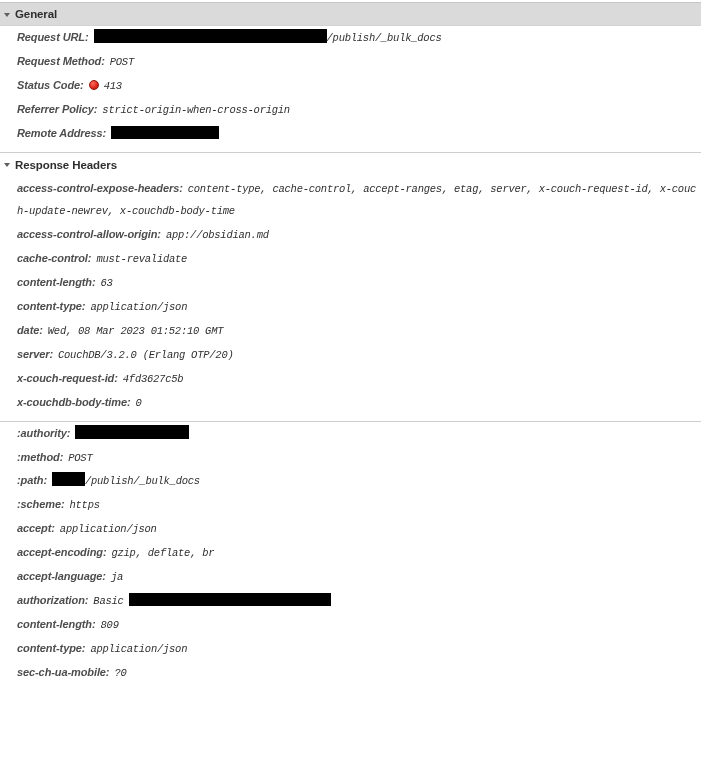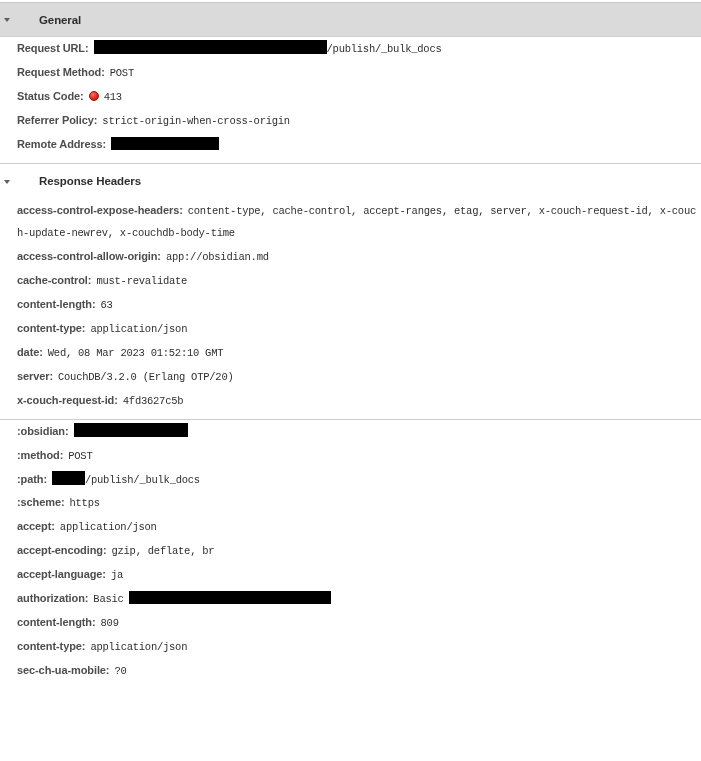--- a/index.html
+++ b/index.html
@@ -7,24 +7,23 @@
     width: 701px; height: 761px;
     background: #ffffff;
     font-family: "Liberation Sans", "DejaVu Sans", sans-serif;
     overflow: hidden;
   }
   .panel { width: 701px; height: 761px; background: #fff; }
 
   
   .title-row {
     display: flex; align-items: center;
-    height: 35px; line-height: 22px;
+    height: 24px; line-height: 22px;
     padding-left: 4px;
     cursor: default;
-    gap: 24px;
   }
   .title-bar {
     margin-top: 2px;
     background: var(--bar-bg, #dadada);
     border-top: 1px solid #c6c6c6;
     border-bottom: 1px solid #d2d2d2;
   }
   .stitle {
     font-size: 11.5px; font-weight: bold; color: #2e2e2e;
     letter-spacing: -0.1px;
@@ -39,20 +38,21 @@
   }
   .divider { border-top: 1px solid var(--divider, #cdcdcd); }
 
   
   .rows { padding: 2px 0 4px 0; }
   .row {
     padding: 0 2px 0 17px;
     line-height: 19.9px;
     word-break: break-all;
     font-size: 0; 
+    font-style: italic;
   }
   .hlabel {
     font-size: 11px; font-weight: bold; color: #4d4d4d;
     letter-spacing: -0.1px;
     margin-right: 5px;
   }
   .hval {
     font-family: "Liberation Mono", "DejaVu Sans Mono", monospace;
     font-size: 10.5px; letter-spacing: -0.25px;
     color: #2f2f2f;
@@ -97,24 +97,25 @@
       </div>
       <div class="rows">
         <div class="row"><span class="hlabel">access-control-expose-headers:</span><span class="hval">content-type, cache-control, accept-ranges, etag, server, x-couch-request-id, x-couch-update-newrev, x-couchdb-body-time</span></div>
         <div class="row"><span class="hlabel">access-control-allow-origin:</span><span class="hval">app://obsidian.md</span></div>
         <div class="row"><span class="hlabel">cache-control:</span><span class="hval">must-revalidate</span></div>
         <div class="row"><span class="hlabel">content-length:</span><span class="hval">63</span></div>
         <div class="row"><span class="hlabel">content-type:</span><span class="hval">application/json</span></div>
         <div class="row"><span class="hlabel">date:</span><span class="hval">Wed, 08 Mar 2023 01:52:10 GMT</span></div>
         <div class="row"><span class="hlabel">server:</span><span class="hval">CouchDB/3.2.0 (Erlang OTP/20)</span></div>
         <div class="row"><span class="hlabel">x-couch-request-id:</span><span class="hval">4fd3627c5b</span></div>
+        <div class="row"><span class="hlabel">x-couchdb-body-time:</span><span class="hval">0</span></div>
       </div>
       <div class="divider"></div>
       <div class="rows">
-        <div class="row"><span class="hlabel">:obsidian:</span><span class="redact" style="width: 114px; height: 14px;"></span></div>
+        <div class="row"><span class="hlabel">:authority:</span><span class="redact" style="width: 114px; height: 14px;"></span></div>
         <div class="row"><span class="hlabel">:method:</span><span class="hval">POST</span></div>
         <div class="row"><span class="hlabel">:path:</span><span class="redact" style="width: 33px; height: 14px;"></span><span class="hval">/publish/_bulk_docs</span></div>
         <div class="row"><span class="hlabel">:scheme:</span><span class="hval">https</span></div>
         <div class="row"><span class="hlabel">accept:</span><span class="hval">application/json</span></div>
         <div class="row"><span class="hlabel">accept-encoding:</span><span class="hval">gzip, deflate, br</span></div>
         <div class="row"><span class="hlabel">accept-language:</span><span class="hval">ja</span></div>
         <div class="row"><span class="hlabel">authorization:</span><span class="hval">Basic</span><span class="redact gap" style="width: 202px; height: 13px;"></span></div>
         <div class="row"><span class="hlabel">content-length:</span><span class="hval">809</span></div>
         <div class="row"><span class="hlabel">content-type:</span><span class="hval">application/json</span></div>
         <div class="row"><span class="hlabel">sec-ch-ua-mobile:</span><span class="hval">?0</span></div>

